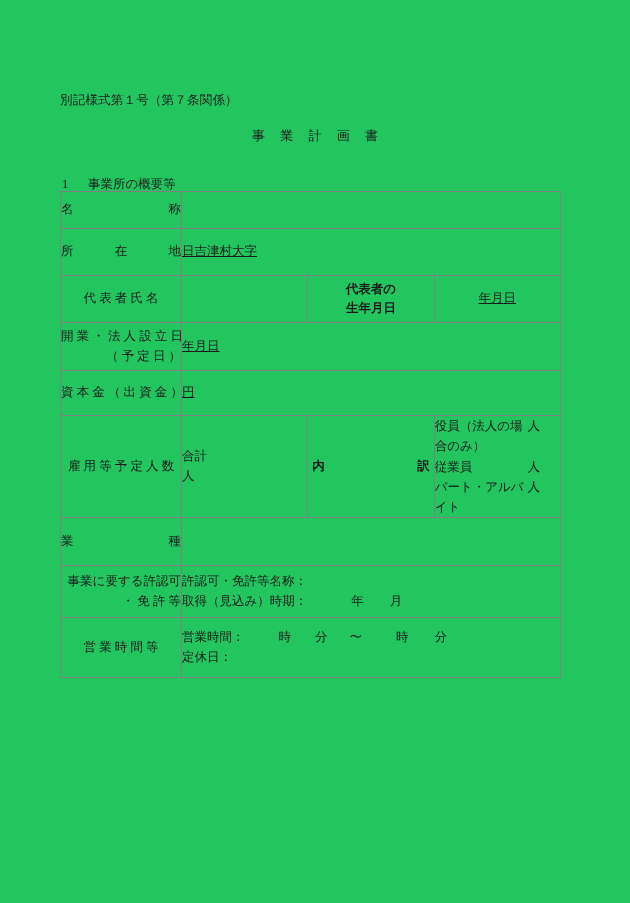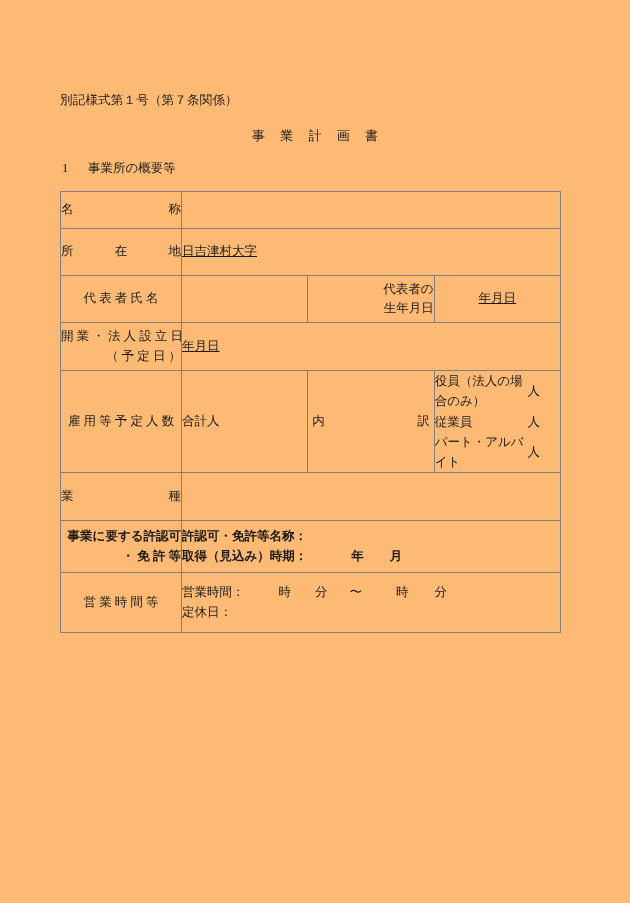--- a/index.html
+++ b/index.html
@@ -11,21 +11,21 @@
     width: 630px;
     height: 903px;
     font-family: "Liberation Serif", "DejaVu Serif", serif;
     color: #1a1a1a;
     position: relative;
     overflow: hidden;
   }
   .page {
     position: absolute;
     inset: 0;
-    background: #fdba74;
+    background: #22c55e;
     padding-left: 16px;
   }
 
   
   .form-no {
     position: absolute;
     left: 60px;
     top: 92px;
     font-size: 12.5px;
     letter-spacing: 0.2px;
@@ -37,21 +37,21 @@
     right: 0;
     top: 127px;
     text-align: center;
     font-size: 13px;
     letter-spacing: 6px;
     text-indent: 6px;
   }
   .section-title {
     position: absolute;
     left: 62px;
-    top: 160px;
+    top: 176px;
     font-size: 12.5px;
     white-space: nowrap;
   }
   .section-title .num {
     display: inline-block;
     width: 26px;
   }
 
   
   .tbl {
@@ -88,63 +88,65 @@
     padding: 0 8px;
     text-decoration: underline;
   }
   .pad-ind { padding-left: 65px; }
   .pad-ind-yen { padding-left: 98px; }
   .gap-a { width: 40px; }
   .gap-b { width: 40px; }
 
   .sub-lbl {
     width: 48px;
-    text-align: right;
-    white-space: nowrap;
+    text-align: center;
+    white-space: nowrap;
+    font-weight: bold;
   }
   .sub-lbl .sp {
     display: flex;
     justify-content: space-between;
     padding: 0 4px;
   }
   .bd-cell { padding: 6px 10px 6px 10px; }
   .bd-row {
     display: flex;
     justify-content: space-between;
     line-height: 1.62;
-    align-items: center;
   }
   .bd-row .unit { padding-right: 20px; }
 
   .total-cell {
     width: 118px;
     padding: 0 8px;
   }
   .total-row {
     display: flex;
+    justify-content: space-between;
+    flex-direction: column;
   }
   .total-row .unit { padding-right: 4px; }
 
   .multi { padding: 6px 8px; line-height: 1.75; margin-left: 40px; }
   .hours-gap1 { display: inline-block; width: 34px; }
   .hours-gap2 { display: inline-block; width: 24px; }
   .hours-gap3 { display: inline-block; width: 22px; }
   .hours-gap4 { display: inline-block; width: 34px; }
   .hours-gap5 { display: inline-block; width: 26px; }
   .lic-gap { display: inline-block; width: 44px; }
   .lic-gap2 { display: inline-block; width: 26px; }
 
   .h-name   { height: 37px; }
   .h-addr   { height: 47px; }
   .h-rep    { height: 47px; }
   .h-open   { height: 48px; }
   .h-cap    { height: 45px; }
   .h-emp    { height: 90px; }
   .h-type   { height: 48px; }
-  .h-lic    { height: 52px; font-weight: bold; }
+  .h-lic    { height: 52px; }
   .h-hours  { height: 60px; }
   .h-motive { height: 135px; }
 </style>
 </head>
 <body>
 
 <div class="page">
 
   <div class="form-no">別記様式第１号（第７条関係）</div>
 
@@ -193,20 +195,26 @@
     <tr class="h-open">
       <td class="lbl two">
         <div class="ctr">開 業 ・ 法 人 設 立 日</div>
         <div class="ctr">（  予  定  日  ）</div>
       </td>
       <td class="val pad-ind" colspan="3">
         <span>年</span><span class="gap-a"></span><span>月</span><span class="gap-b"></span><span>日</span>
       </td>
     </tr>
 
+    <tr class="h-cap">
+      <td class="lbl">資 本 金 （ 出 資 金 ）</td>
+      <td class="val pad-ind-yen" colspan="3">
+        <span>円</span>
+      </td>
+    </tr>
 
     <tr class="h-emp">
       <td class="lbl">雇 用 等 予 定 人 数</td>
       <td class="total-cell">
         <div class="total-row">
           <span>合計</span>
           <span class="unit">人</span>
         </div>
       </td>
       <td class="sub-lbl">

